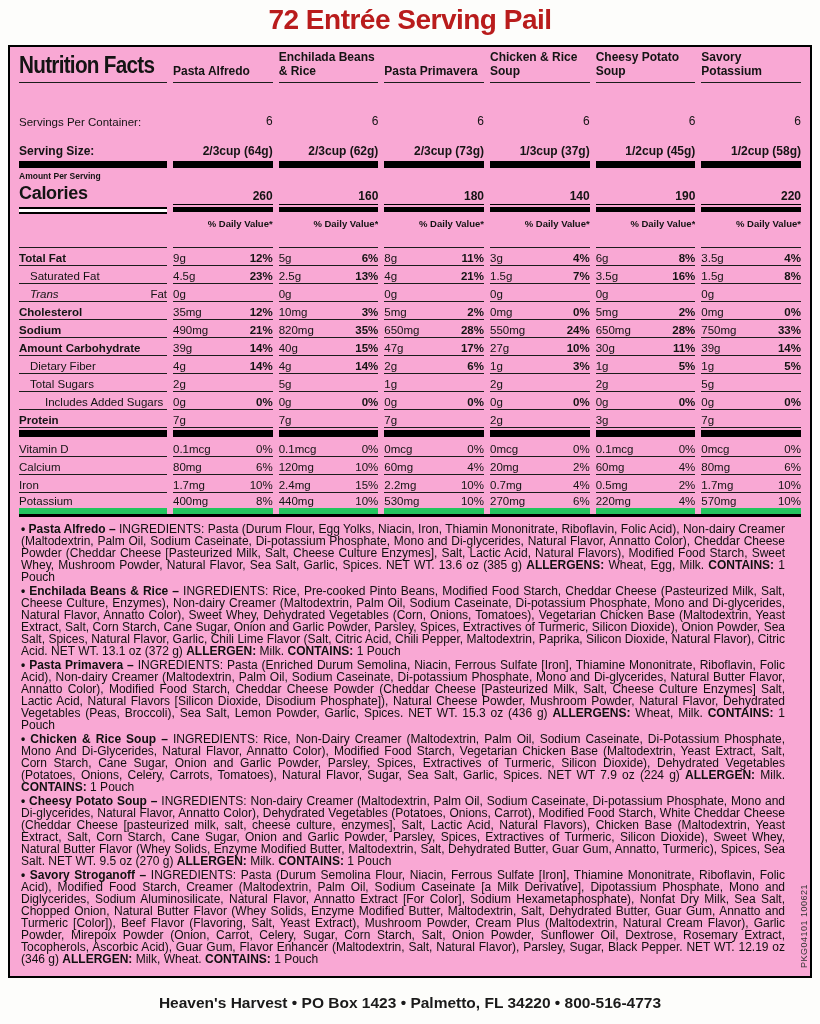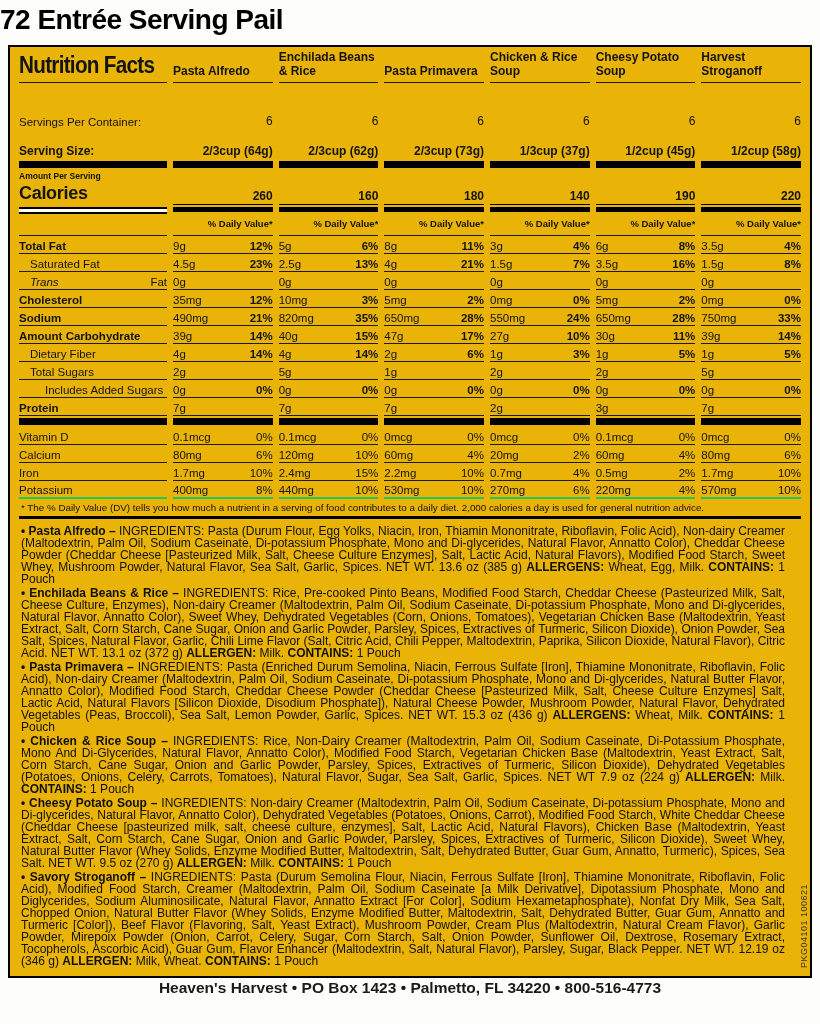--- a/index.html
+++ b/index.html
@@ -2,26 +2,26 @@
 <html><head>
 <meta charset="utf-8">
 <style>
   * { margin:0; padding:0; box-sizing:border-box; }
   html,body { background:#e8e8e6; }
   .page {
     width:820px; height:1024px; background:#fdfdfb; position:relative;
     font-family:"Liberation Sans", sans-serif; color:#141414; overflow:hidden;
   }
   .title {
-    text-align:left; font-size:28px; font-weight:bold; letter-spacing:-0.5px;
-    padding-top:4px; color:#000000;
+    text-align:center; font-size:28px; font-weight:bold; letter-spacing:-0.5px;
+    padding-top:4px; color:#b91c1c;
   }
   .labelbox {
     position:absolute; left:8px; right:8px; top:45px; bottom:46px;
-    border:2px solid #000; background:#eab308; padding:2px 9px 2px 9px;
+    border:2px solid #000; background:#f9a8d4; padding:2px 9px 2px 9px;
   }
   
   .nf-grid { display:grid; grid-template-columns:148px repeat(6, 1fr); column-gap:6px; }
   .c {
     border-bottom:1px solid #1c1c1c; font-size:11.5px; min-height:18px;
     display:flex; justify-content:space-between; align-items:flex-end;
     padding:2px 0 1px 0; overflow:hidden;
   }
   .c .amt { text-align:left; }
   .c .dv  { text-align:right; font-weight:bold; }
@@ -36,63 +36,63 @@
   .sslbl  { font-weight:bold; font-size:12px; }
   .ssval  { font-weight:bold; font-size:12px; justify-content:flex-end;margin-top:12px; }
   .srv6   { justify-content:flex-end; font-size:12px; }
   .bar    { border:none; background:#000; height:7px; min-height:7px; margin:2px 0; padding:0; }
   .bar5   { border:none; background:#000; height:5px; min-height:5px; margin:2px 0; padding:0; }
   .dblrule{ border:none; border-top:2px solid #000; border-bottom:2px solid #000;
             height:7px; min-height:7px; margin:2px 0; padding:0; background:#fff; }
   .aps    { font-size:8.5px; font-weight:bold; min-height:11px; padding:1px 0 0 0; }
   .calword{ font-size:18px; font-weight:bold; letter-spacing:-0.3px; min-height:22px; }
   .calval { font-size:12px; font-weight:bold; justify-content:flex-end; min-height:22px; border-bottom:1.5px solid #000; }
-  .dvh    { font-size:9.5px; font-weight:bold; justify-content:flex-end; min-height:14px; padding-bottom:6px; }
+  .dvh    { font-size:9.5px; font-weight:bold; justify-content:flex-end; min-height:14px; padding-bottom:18px; }
   .lbl-b  { font-weight:bold; }
   .ind1 { padding-left:11px; }
   .ind2 { padding-left:26px; }
-  .thick2 { border-bottom:2px solid #22c55e; }
+  .thick2 { border-bottom:6px solid #22c55e; }
   .footnote {
     grid-column:1 / -1; font-size:9.8px; padding:3px 0 3px 2px; color:#111;
   }
   .heavy-rule { height:3px; background:#000; margin:0 0 4px 0; }
   
   .ingredients { padding:2px 16px 0 2px; }
   .ing {
     font-size:12px; line-height:12px; text-align:justify; margin-bottom:2px;
     color:#101010;
   }
   .ing .b { font-weight:bold; }
   .side-code {
     position:absolute; right:1px; bottom:8px;
     writing-mode:vertical-rl; transform:rotate(180deg);
     font-size:9px; letter-spacing:0.5px; color:#333;
   }
   .footer {
-    position:absolute; left:0; right:0; bottom:27px; text-align:center;
+    position:absolute; left:0; right:0; bottom:12px; text-align:center;
     font-weight:bold; font-size:15.5px; color:#1a1a1a;
   }
 </style>
 </head>
 <body>
 
 <div class="page">
   <div class="title">72 Entrée Serving Pail</div>
 
   <div class="labelbox">
     <div id="nf" class="nf-grid">
         <div class="c hdcell">
           <span class="nfheading">Nutrition Facts</span>
         </div>
         <div class="c hdcell">Pasta Alfredo</div>
         <div class="c hdcell">Enchilada Beans &amp; Rice</div>
         <div class="c hdcell">Pasta Primavera</div>
         <div class="c hdcell">Chicken &amp; Rice Soup</div>
         <div class="c hdcell">Cheesy Potato Soup</div>
-        <div class="c hdcell">Harvest Stroganoff</div>
+        <div class="c hdcell">Savory Potassium</div>
         <div class="c servlbl noline">Servings Per Container:</div>
         <div class="c srv6 noline">6</div>
         <div class="c srv6 noline">6</div>
         <div class="c srv6 noline">6</div>
         <div class="c srv6 noline">6</div>
         <div class="c srv6 noline">6</div>
         <div class="c srv6 noline">6</div>
         <div class="c sslbl noline">Serving Size:</div>
         <div class="c ssval noline">2/3cup (64g)</div>
         <div class="c ssval noline">2/3cup (62g)</div>
@@ -467,21 +467,20 @@
           <span class="dv">6%</span>
         </div>
         <div class="c vit thick2">
           <span class="amt">220mg</span>
           <span class="dv">4%</span>
         </div>
         <div class="c vit thick2">
           <span class="amt">570mg</span>
           <span class="dv">10%</span>
         </div>
-        <div class="footnote">* The % Daily Value (DV) tells you how much a nutrient in a serving of food contributes to a daily diet. 2,000 calories a day is used for general nutrition advice.</div>
       </div>
     <div class="heavy-rule"></div>
     <div id="ingredients" class="ingredients">
         <p class="ing"><span class="b">• Pasta Alfredo – </span>INGREDIENTS: Pasta (Durum Flour, Egg Yolks, Niacin, Iron, Thiamin Mononitrate, Riboflavin, Folic Acid), Non-dairy Creamer (Maltodextrin, Palm Oil, Sodium Caseinate, Di-potassium Phosphate, Mono and Di-glycerides, Natural Flavor, Annatto Color), Cheddar Cheese Powder (Cheddar Cheese [Pasteurized Milk, Salt, Cheese Culture Enzymes], Salt, Lactic Acid, Natural Flavors), Modified Food Starch, Sweet Whey, Mushroom Powder, Natural Flavor, Sea Salt, Garlic, Spices.  NET WT. 13.6 oz (385 g) <span class="b">ALLERGENS:</span> Wheat, Egg, Milk. <span class="b">CONTAINS:</span> 1 Pouch</p>
         <p class="ing"><span class="b">• Enchilada Beans &amp; Rice – </span>INGREDIENTS: Rice, Pre-cooked Pinto Beans, Modified Food Starch,  Cheddar Cheese (Pasteurized Milk, Salt, Cheese Culture, Enzymes), Non-dairy Creamer (Maltodextrin, Palm Oil, Sodium Caseinate, Di-potassium Phosphate, Mono and Di-glycerides, Natural Flavor, Annatto Color), Sweet Whey, Dehydrated Vegetables (Corn, Onions, Tomatoes), Vegetarian Chicken Base (Maltodextrin, Yeast Extract, Salt, Corn Starch, Cane Sugar, Onion and Garlic Powder, Parsley, Spices, Extractives of Turmeric, Silicon Dioxide), Onion Powder, Sea Salt, Spices, Natural Flavor, Garlic, Chili Lime Flavor (Salt, Citric Acid, Chili Pepper, Maltodextrin, Paprika, Silicon Dioxide, Natural Flavor), Citric Acid.  NET WT. 13.1 oz (372 g) <span class="b">ALLERGEN:</span> Milk. <span class="b">CONTAINS:</span> 1 Pouch</p>
         <p class="ing"><span class="b">• Pasta Primavera – </span>INGREDIENTS: Pasta (Enriched Durum Semolina, Niacin, Ferrous Sulfate [Iron], Thiamine Mononitrate, Riboflavin, Folic Acid), Non-dairy Creamer (Maltodextrin, Palm Oil, Sodium Caseinate, Di-potassium Phosphate, Mono and Di-glycerides, Natural Butter Flavor, Annatto Color), Modified Food Starch, Cheddar Cheese Powder (Cheddar Cheese [Pasteurized Milk, Salt, Cheese Culture Enzymes] Salt, Lactic Acid, Natural Flavors [Silicon Dioxide, Disodium Phosphate]), Natural Cheese Powder, Mushroom Powder, Natural Flavor, Dehydrated Vegetables (Peas, Broccoli), Sea Salt, Lemon Powder, Garlic, Spices. NET WT. 15.3 oz (436 g) <span class="b">ALLERGENS:</span> Wheat, Milk. <span class="b">CONTAINS:</span> 1 Pouch</p>
         <p class="ing"><span class="b">• Chicken &amp; Rice Soup – </span>INGREDIENTS: Rice, Non-Dairy Creamer (Maltodextrin, Palm Oil, Sodium Caseinate, Di-Potassium Phosphate, Mono And Di-Glycerides, Natural Flavor, Annatto Color), Modified Food Starch, Vegetarian Chicken Base (Maltodextrin, Yeast Extract, Salt, Corn Starch, Cane Sugar, Onion and Garlic Powder, Parsley, Spices, Extractives of Turmeric, Silicon Dioxide), Dehydrated Vegetables (Potatoes, Onions, Celery, Carrots, Tomatoes), Natural Flavor, Sugar, Sea Salt, Garlic, Spices. NET WT 7.9 oz (224 g) <span class="b">ALLERGEN:</span> Milk. <span class="b">CONTAINS:</span> 1 Pouch</p>
         <p class="ing"><span class="b">• Cheesy Potato Soup – </span>INGREDIENTS: Non-dairy Creamer (Maltodextrin, Palm Oil, Sodium Caseinate, Di-potassium Phosphate, Mono and Di-glycerides, Natural Flavor, Annatto Color), Dehydrated Vegetables (Potatoes, Onions, Carrot), Modified Food Starch, White Cheddar Cheese (Cheddar Cheese [pasteurized milk, salt, cheese culture, enzymes], Salt, Lactic Acid, Natural Flavors), Chicken Base (Maltodextrin, Yeast Extract, Salt, Corn Starch, Cane Sugar, Onion and Garlic Powder, Parsley, Spices, Extractives of Turmeric, Silicon Dioxide), Sweet Whey, Natural Butter Flavor (Whey Solids, Enzyme Modified Butter, Maltodextrin, Salt, Dehydrated Butter, Guar Gum, Annatto, Turmeric), Spices, Sea Salt.  NET WT. 9.5 oz (270 g) <span class="b">ALLERGEN:</span> Milk. <span class="b">CONTAINS:</span> 1 Pouch</p>
         <p class="ing"><span class="b">• Savory Stroganoff – </span>INGREDIENTS: Pasta (Durum Semolina Flour, Niacin, Ferrous Sulfate [Iron], Thiamine Mononitrate, Riboflavin, Folic Acid), Modified Food Starch, Creamer (Maltodextrin, Palm Oil, Sodium Caseinate [a Milk Derivative], Dipotassium Phosphate, Mono and Diglycerides, Sodium Aluminosilicate, Natural Flavor, Annatto Extract [For Color], Sodium Hexametaphosphate), Nonfat Dry Milk, Sea Salt, Chopped Onion, Natural Butter Flavor (Whey Solids, Enzyme Modified Butter, Maltodextrin, Salt, Dehydrated Butter, Guar Gum, Annatto and Turmeric [Color]), Beef Flavor (Flavoring, Salt, Yeast Extract), Mushroom Powder, Cream Plus (Maltodextrin, Natural Cream Flavor), Garlic Powder, Mirepoix Powder (Onion, Carrot, Celery, Sugar, Corn Starch, Salt, Onion Powder, Sunflower Oil, Dextrose, Rosemary Extract, Tocopherols, Ascorbic Acid), Guar Gum, Flavor Enhancer (Maltodextrin, Salt, Natural Flavor), Parsley, Sugar, Black Pepper. NET WT. 12.19 oz (346 g) <span class="b">ALLERGEN:</span> Milk, Wheat. <span class="b">CONTAINS:</span> 1 Pouch</p>
       </div>

